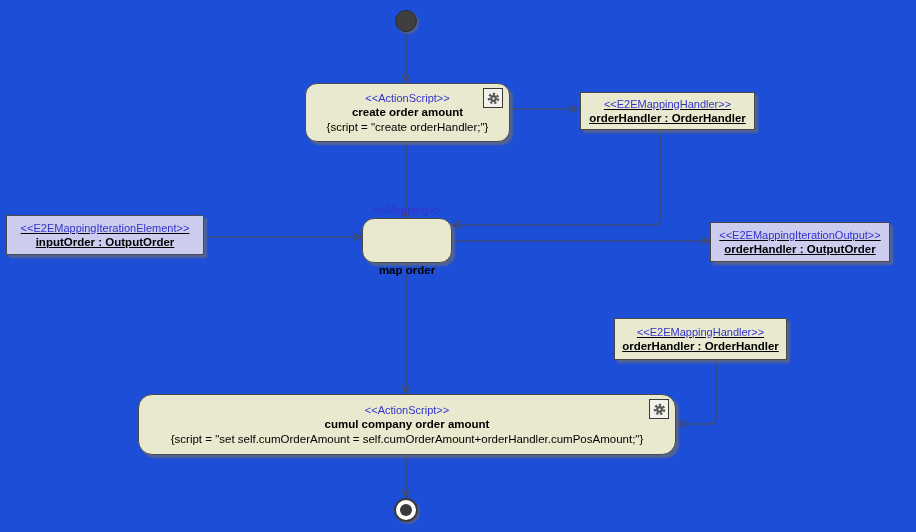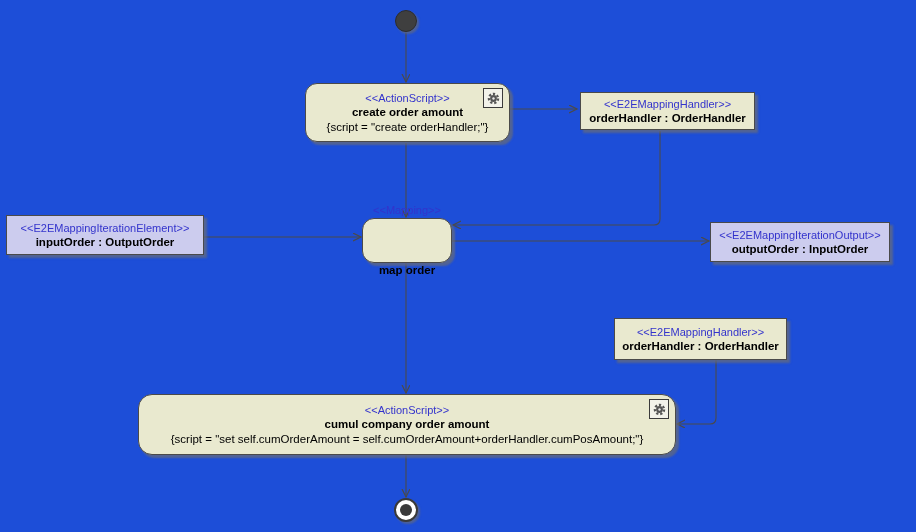--- a/index.html
+++ b/index.html
@@ -16,20 +16,21 @@
     box-shadow:3px 3px 2px rgba(110,110,110,0.65);
     display:flex;flex-direction:column;align-items:center;justify-content:center;
     text-align:center;
   }
   
   .objbox{
     border:1px solid #4a4a4a;
     box-shadow:3px 3px 2px rgba(110,110,110,0.65);
     display:flex;flex-direction:column;align-items:center;justify-content:center;
     text-align:center;
+    text-decoration:underline;
   }
   .khaki{background:#e9e9cf;}
   .lavender{background:#ccccee;}
 
   .stereo{color:#3333cc;font-size:11px;line-height:14px;white-space:nowrap;}
   .name{color:#000000;font-size:11.5px;font-weight:bold;line-height:15px;white-space:nowrap;}
   .script{color:#000000;font-size:11.5px;line-height:15px;white-space:nowrap;}
 
   
   #initial-node{
@@ -107,21 +108,21 @@
     <div class="name">map order</div>
   </div>
 
   <div class="node objbox lavender" id="input-box">
     <div class="stereo">&lt;&lt;E2EMappingIterationElement&gt;&gt;</div>
     <div class="name">inputOrder : OutputOrder</div>
   </div>
 
   <div class="node objbox lavender" id="output-box">
     <div class="stereo">&lt;&lt;E2EMappingIterationOutput&gt;&gt;</div>
-    <div class="name">outputOrder : InputOrder</div>
+    <div class="name">orderHandler : OutputOrder</div>
   </div>
 
   <div class="node objbox khaki" id="handler-bottom">
     <div class="stereo">&lt;&lt;E2EMappingHandler&gt;&gt;</div>
     <div class="name">orderHandler : OrderHandler</div>
   </div>
 
   <div class="node action" id="action-cumul">
     <div class="stereo">&lt;&lt;ActionScript&gt;&gt;</div>
     <div class="name">cumul company order amount</div>

